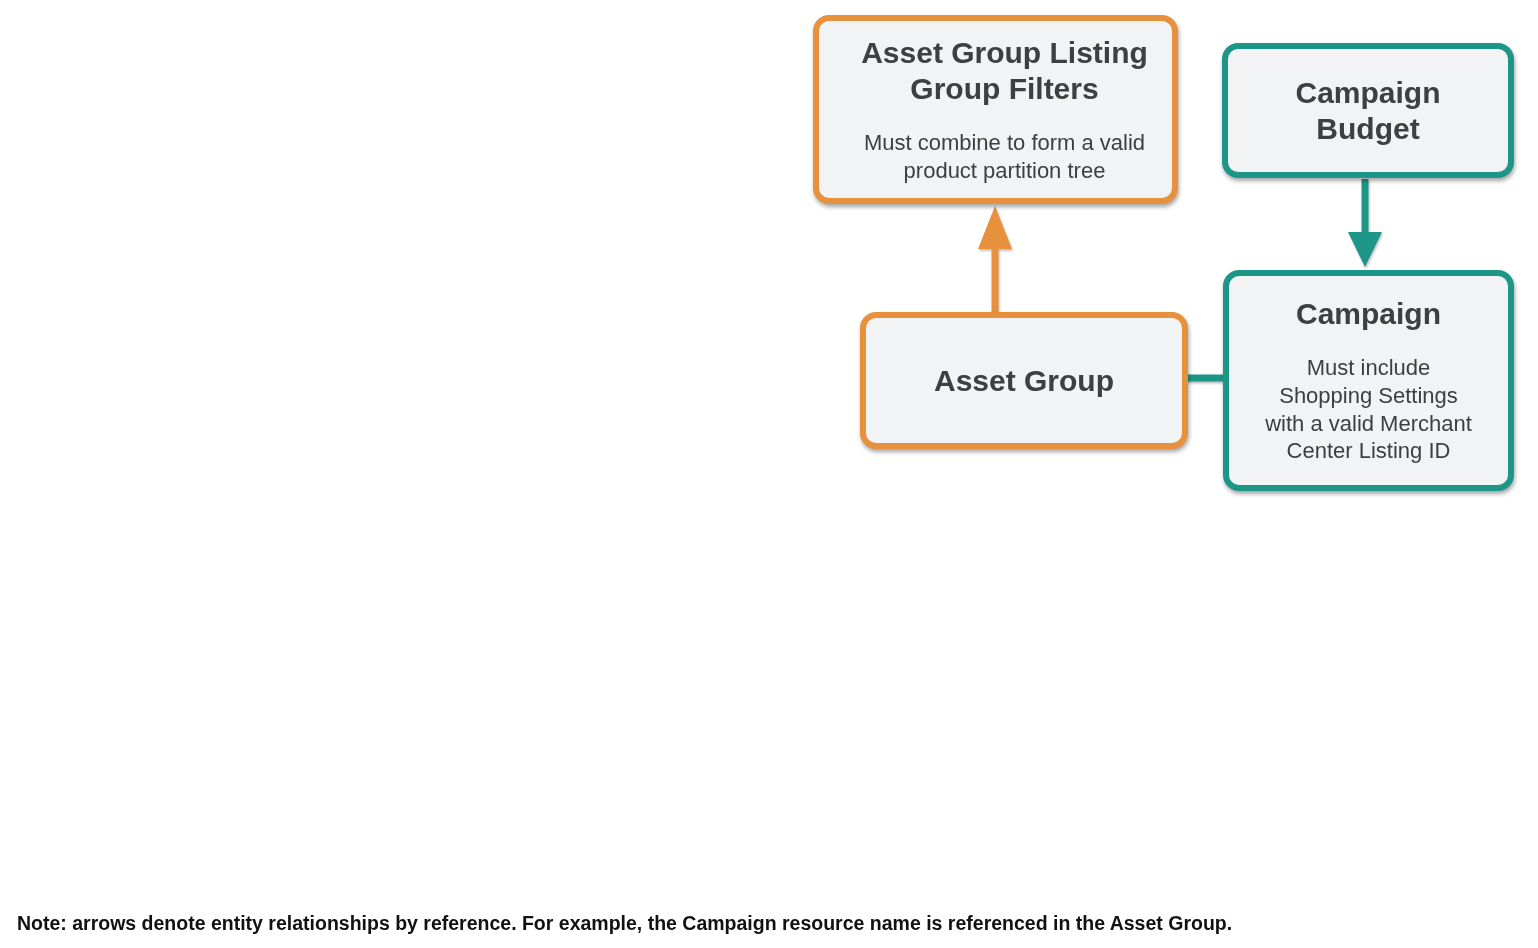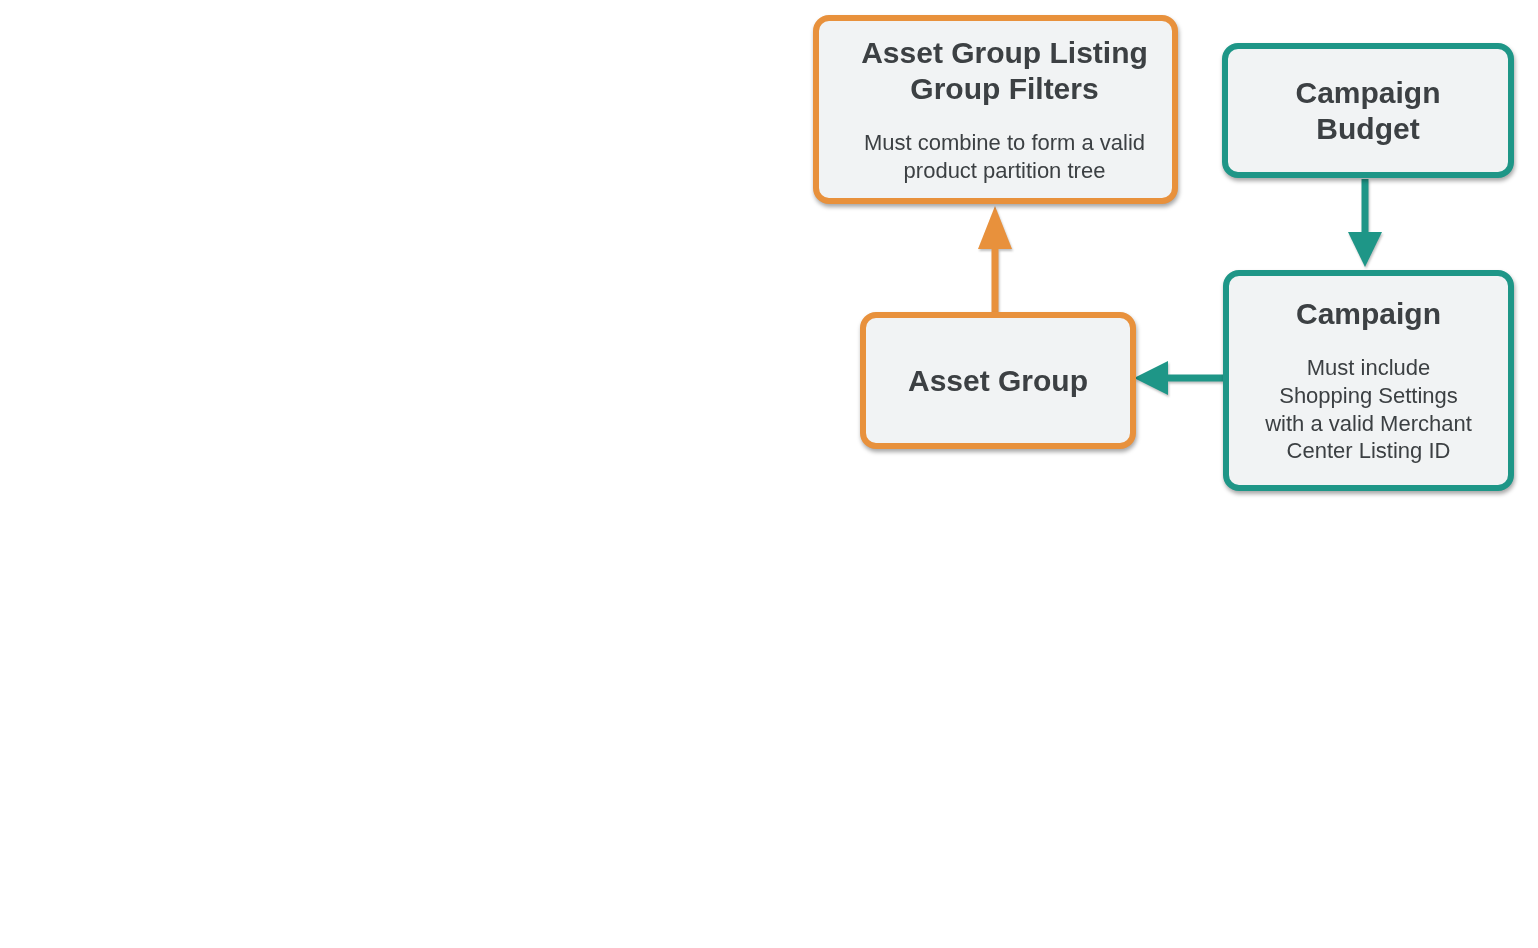--- a/index.html
+++ b/index.html
@@ -41,21 +41,21 @@
   .node .subtitle {
     font-size: 22px;
     line-height: 1.27;
     color: var(--subtitle-text, #3C4043);
     white-space: pre-line;
     margin-top: 22px;
   }
   #node-listing-filters { left: 813px; top: 15px;  width: 365px; height: 189px; padding-left: 28px; }
   #node-campaign-budget { left: 1222px; top: 43px; width: 292px; height: 135px; }
   #node-campaign        { left: 1223px; top: 270px; width: 291px; height: 221px; }
-  #node-asset-group     { left: 860px; top: 312px; width: 276px; height: 137px; text-align: center; }
+  #node-asset-group     { left: 860px; top: 312px; width: 328px; height: 137px; text-align: center; }
 
   .arrows {
     position: absolute;
     left: 0; top: 0;
     width: 1538px;
     height: 948px;
     pointer-events: none;
   }
   .arrow { filter: drop-shadow(1px 2px 1px rgba(0,0,0,0.25)); }
   .arrow line { stroke-width: 7; }
@@ -112,14 +112,15 @@
     <div class="subtitle">Must include
 Shopping Settings
 with a valid Merchant
 Center Listing ID</div>
   </div>
 
   <div class="node orange" id="node-asset-group">
     <div class="title">Asset Group</div>
   </div>
 
+  <p class="note">Note: arrows denote entity relationships by reference. For example, the Campaign resource name is referenced in the Asset Group.</p>
 
 </div>
 
 </body></html>

